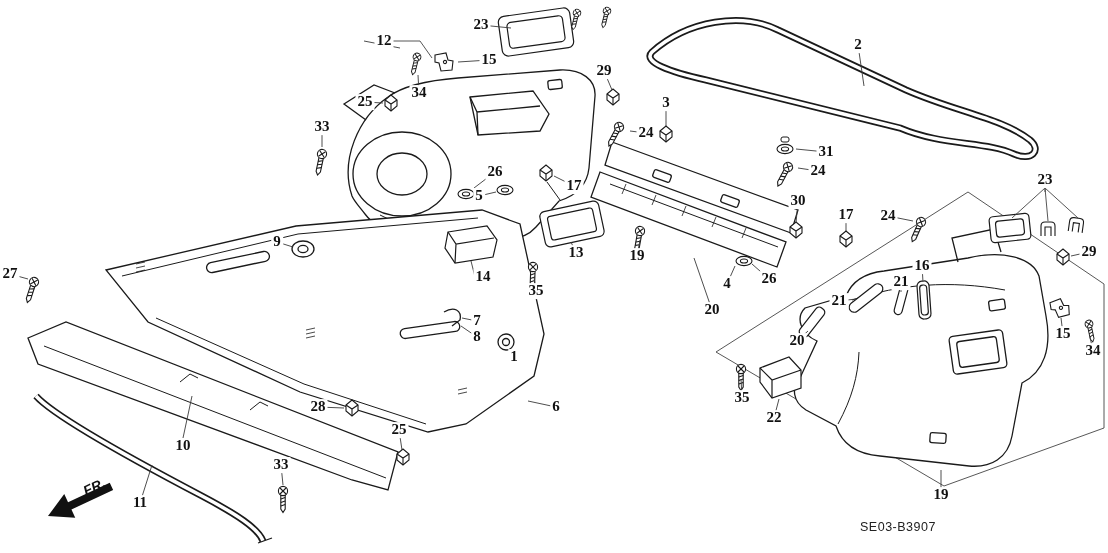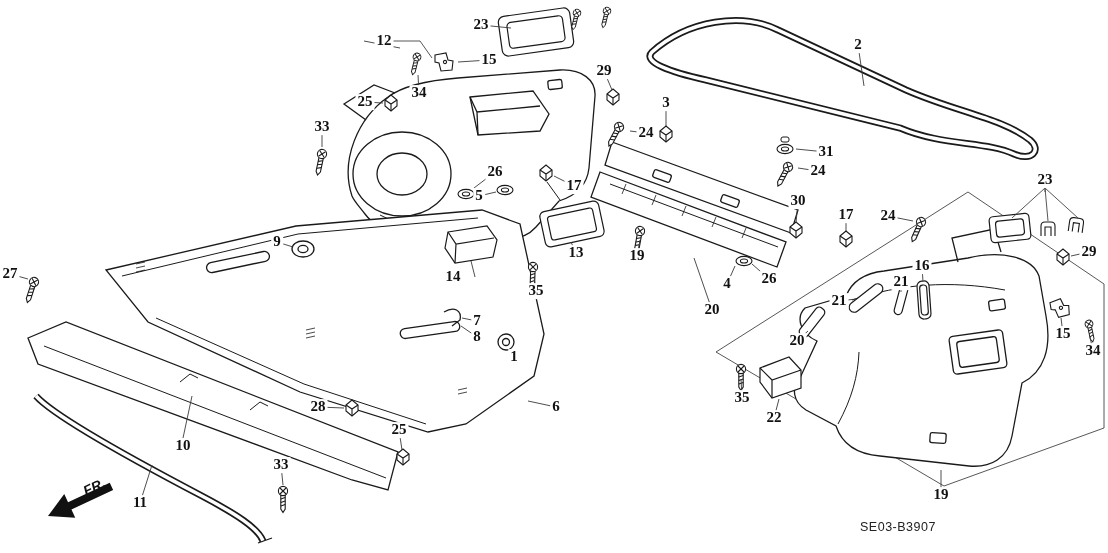--- a/index.html
+++ b/index.html
@@ -269,21 +269,21 @@
       <div class="part-label" style="left: 479px; top: 196px;">5</div>
       <div class="part-label" style="left: 574px; top: 186px;">17</div>
       <div class="part-label" style="left: 798px; top: 201px; text-align: right;">30</div>
       <div class="part-label" style="left: 1045px; top: 180px;">23</div>
       <div class="part-label" style="left: 888px; top: 216px;">24</div>
       <div class="part-label" style="left: 277px; top: 242px;">9</div>
       <div class="part-label" style="left: 576px; top: 253px;">13</div>
       <div class="part-label" style="left: 637px; top: 256px;">19</div>
       <div class="part-label" style="left: 846px; top: 215px;">17</div>
       <div class="part-label" style="left: 1089px; top: 252px;">29</div>
-      <div class="part-label" style="left: 453px; top: 277px;">14</div>
+      <div class="part-label" style="left: 483px; top: 277px;">14</div>
       <div class="part-label" style="left: 536px; top: 291px;">35</div>
       <div class="part-label" style="left: 727px; top: 284px;">4</div>
       <div class="part-label" style="left: 769px; top: 279px;">26</div>
       <div class="part-label" style="left: 922px; top: 266px;">16</div>
       <div class="part-label" style="left: 10px; top: 274px;">27</div>
       <div class="part-label" style="left: 712px; top: 310px;">20</div>
       <div class="part-label" style="left: 839px; top: 301px;">21</div>
       <div class="part-label" style="left: 901px; top: 282px;">21</div>
       <div class="part-label" style="left: 1063px; top: 334px;">15</div>
       <div class="part-label" style="left: 1093px; top: 351px;">34</div>

